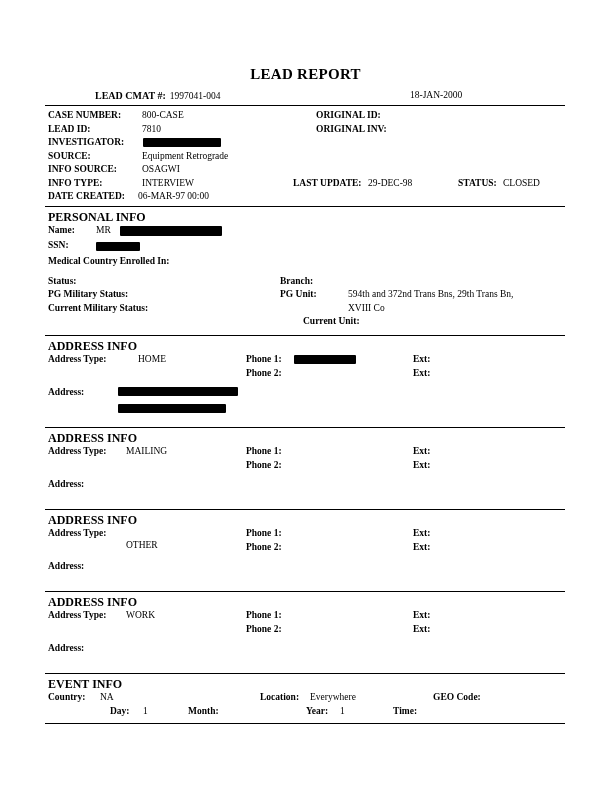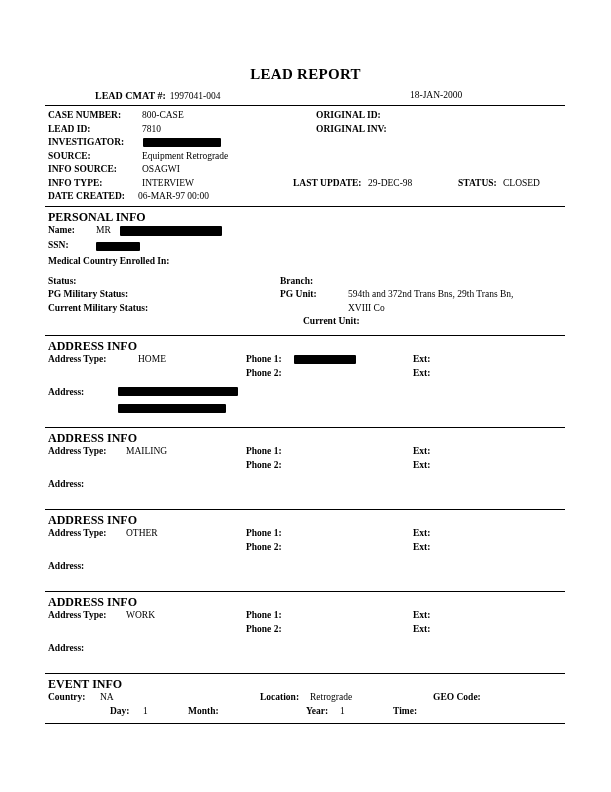--- a/index.html
+++ b/index.html
@@ -242,21 +242,21 @@
         <span class="lbl" style="left:0;top:0;">Address:</span>
         <span class="val" style="left:70px;top:0;"></span>
       </div>
     </div>
     <hr class="rule">
 
     <div class="addr-block" style="padding-left:3px;height:76px;">
       <div class="sect-title" style="padding-left:0;">ADDRESS INFO</div>
       <div class="kv">
         <span class="lbl" style="left:0;">Address Type:</span>
-        <span class="val" style="left:78px;">OTHER</span>
+        <span class="val" style="left:78px;margin-top:12px;">OTHER</span>
         <span class="lbl" style="left:198px;">Phone 1:</span>
         <span class="lbl" style="left:365px;">Ext:</span>
       </div>
       <div class="kv">
         <span class="lbl" style="left:198px;">Phone 2:</span>
         <span class="lbl" style="left:365px;">Ext:</span>
       </div>
       <div class="spacer-sm"></div>
       <div class="kv" style="height:26px;">
         <span class="lbl" style="left:0;top:0;">Address:</span>
@@ -284,21 +284,21 @@
       </div>
     </div>
     <hr class="rule">
 
     <div style="padding-left:3px;height:44px;">
       <div class="sect-title" style="padding-left:0;">EVENT INFO</div>
       <div class="kv">
         <span class="lbl" style="left:0;">Country:</span>
         <span class="val" style="left:52px;">NA</span>
         <span class="lbl" style="left:212px;">Location:</span>
-        <span class="val" style="left:262px;">Retrograde</span>
+        <span class="val" style="left:262px;">Everywhere</span>
         <span class="lbl" style="left:385px;">GEO Code:</span>
         <span class="val" style="left:440px;"></span>
       </div>
       <div class="kv">
         <span class="lbl" style="left:62px;">Day:</span>
         <span class="val" style="left:95px;">1</span>
         <span class="lbl" style="left:140px;">Month:</span>
         <span class="val" style="left:185px;"></span>
         <span class="lbl" style="left:258px;">Year:</span>
         <span class="val" style="left:292px;">1</span>

